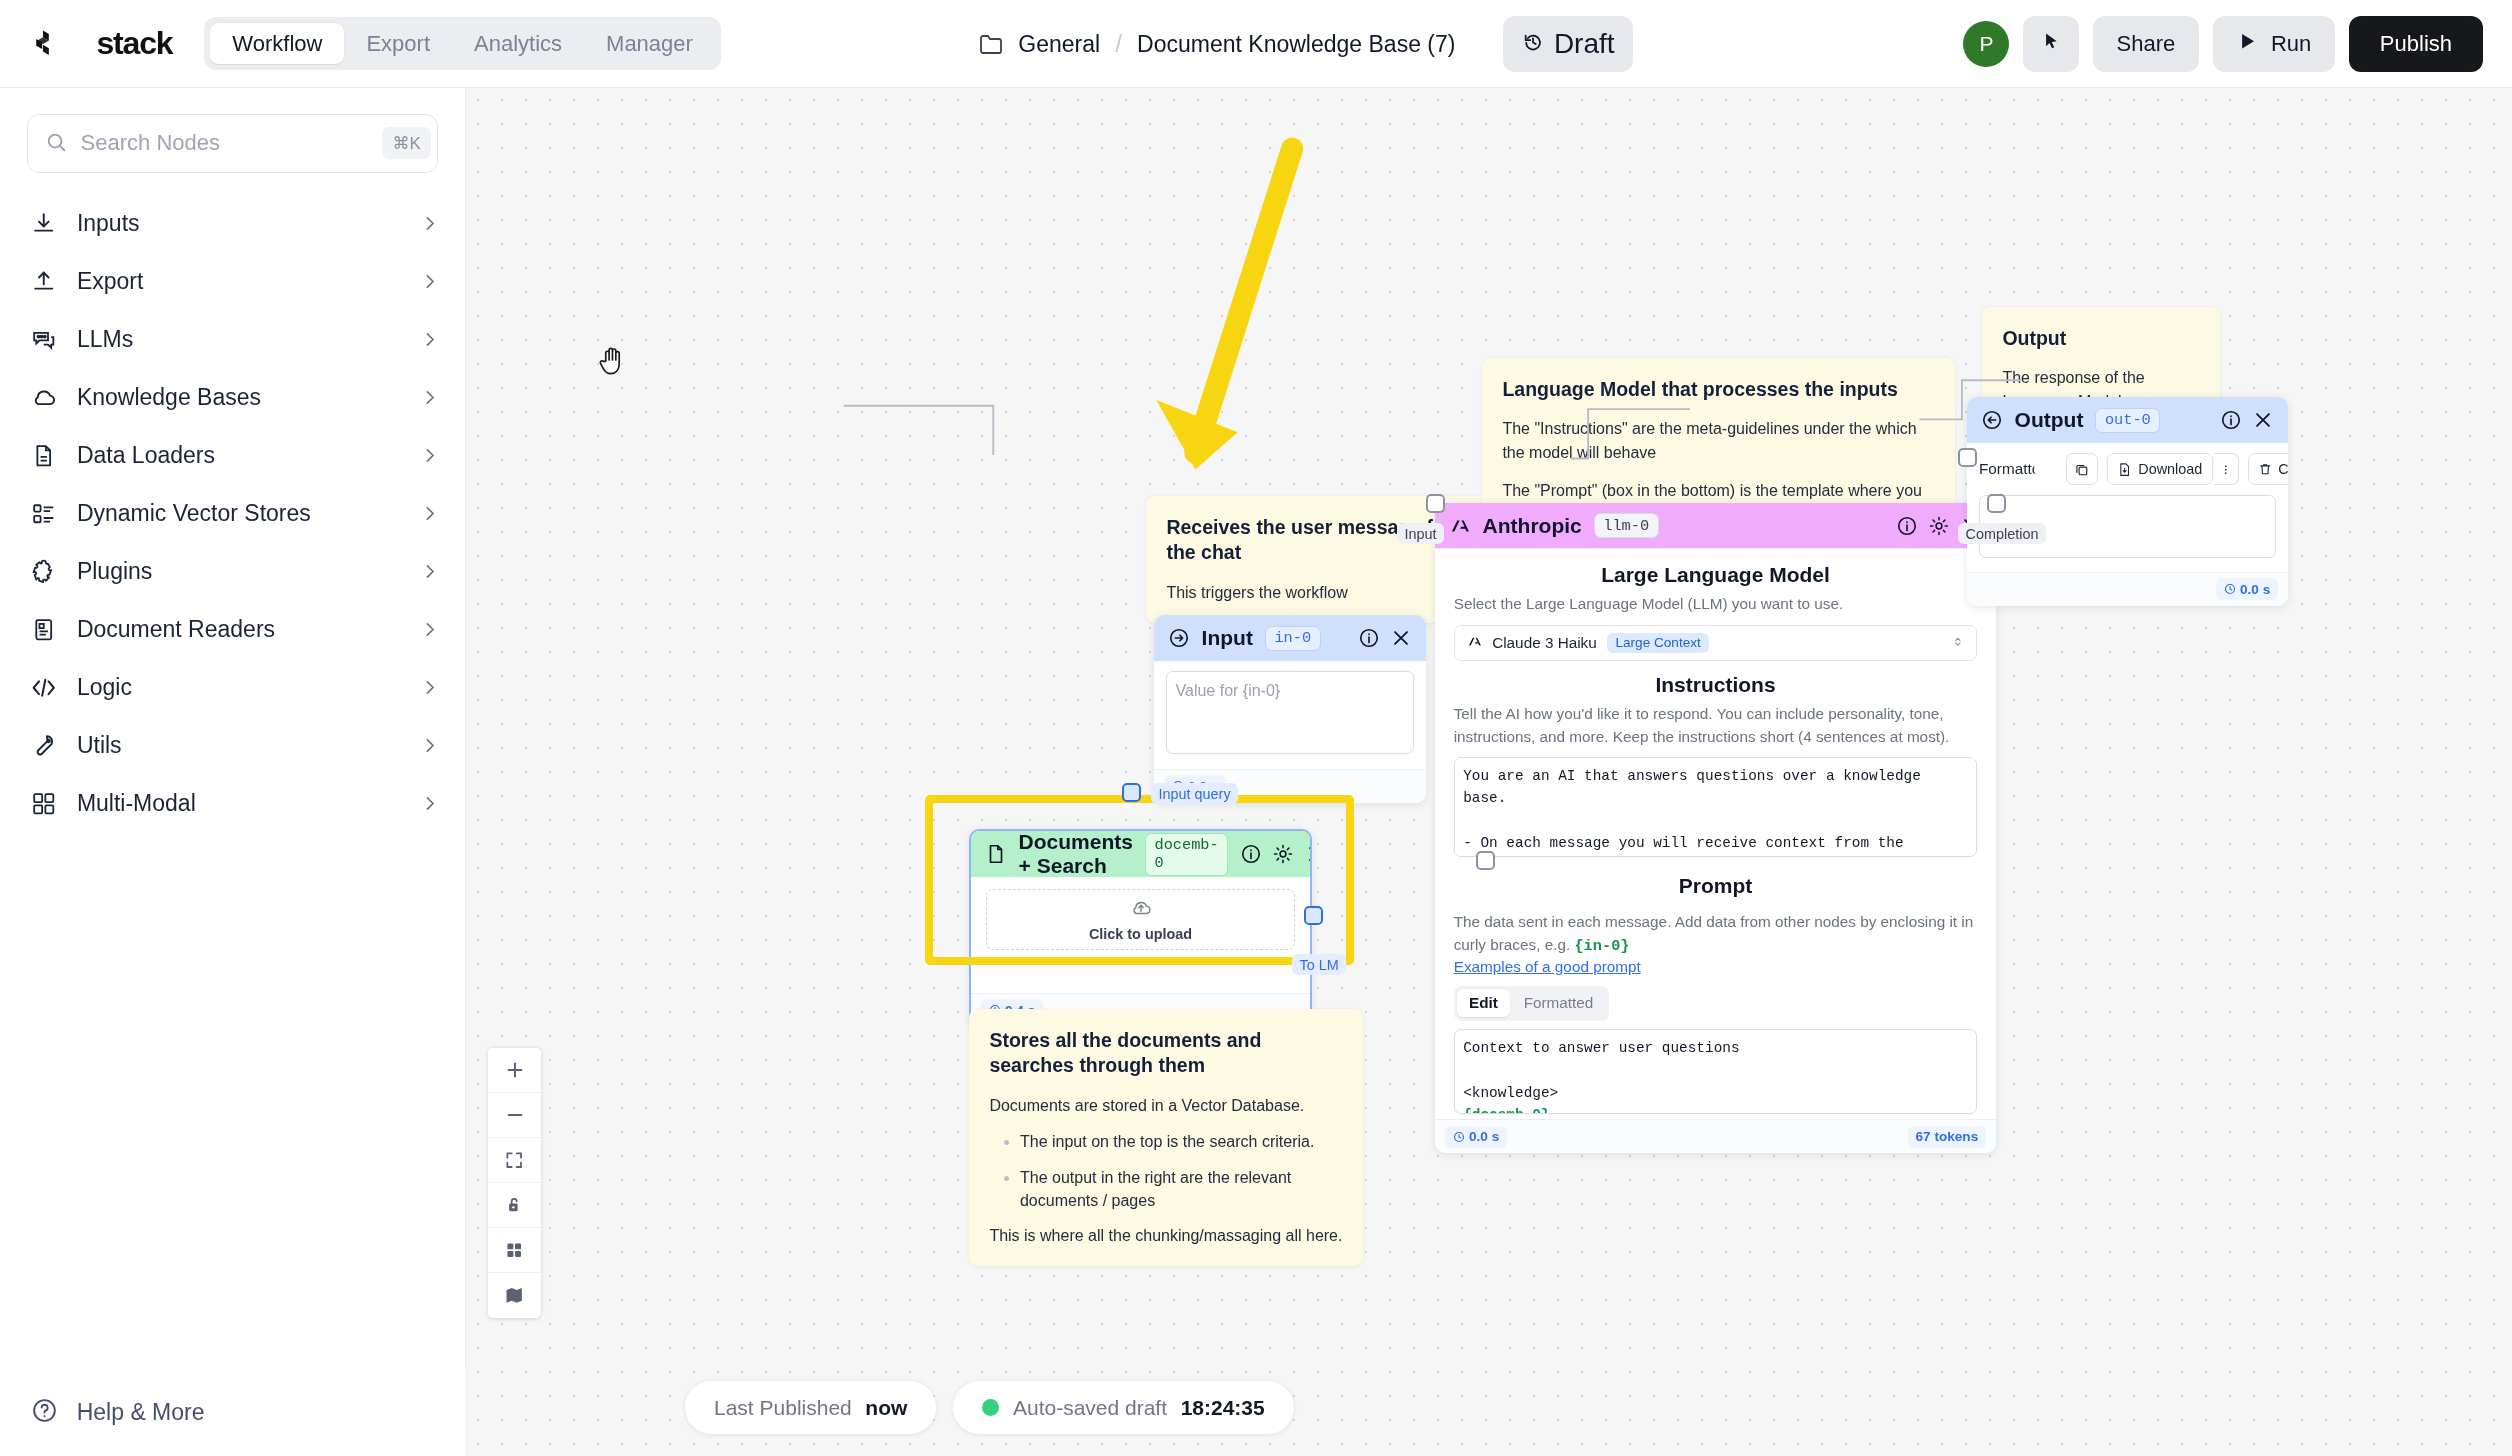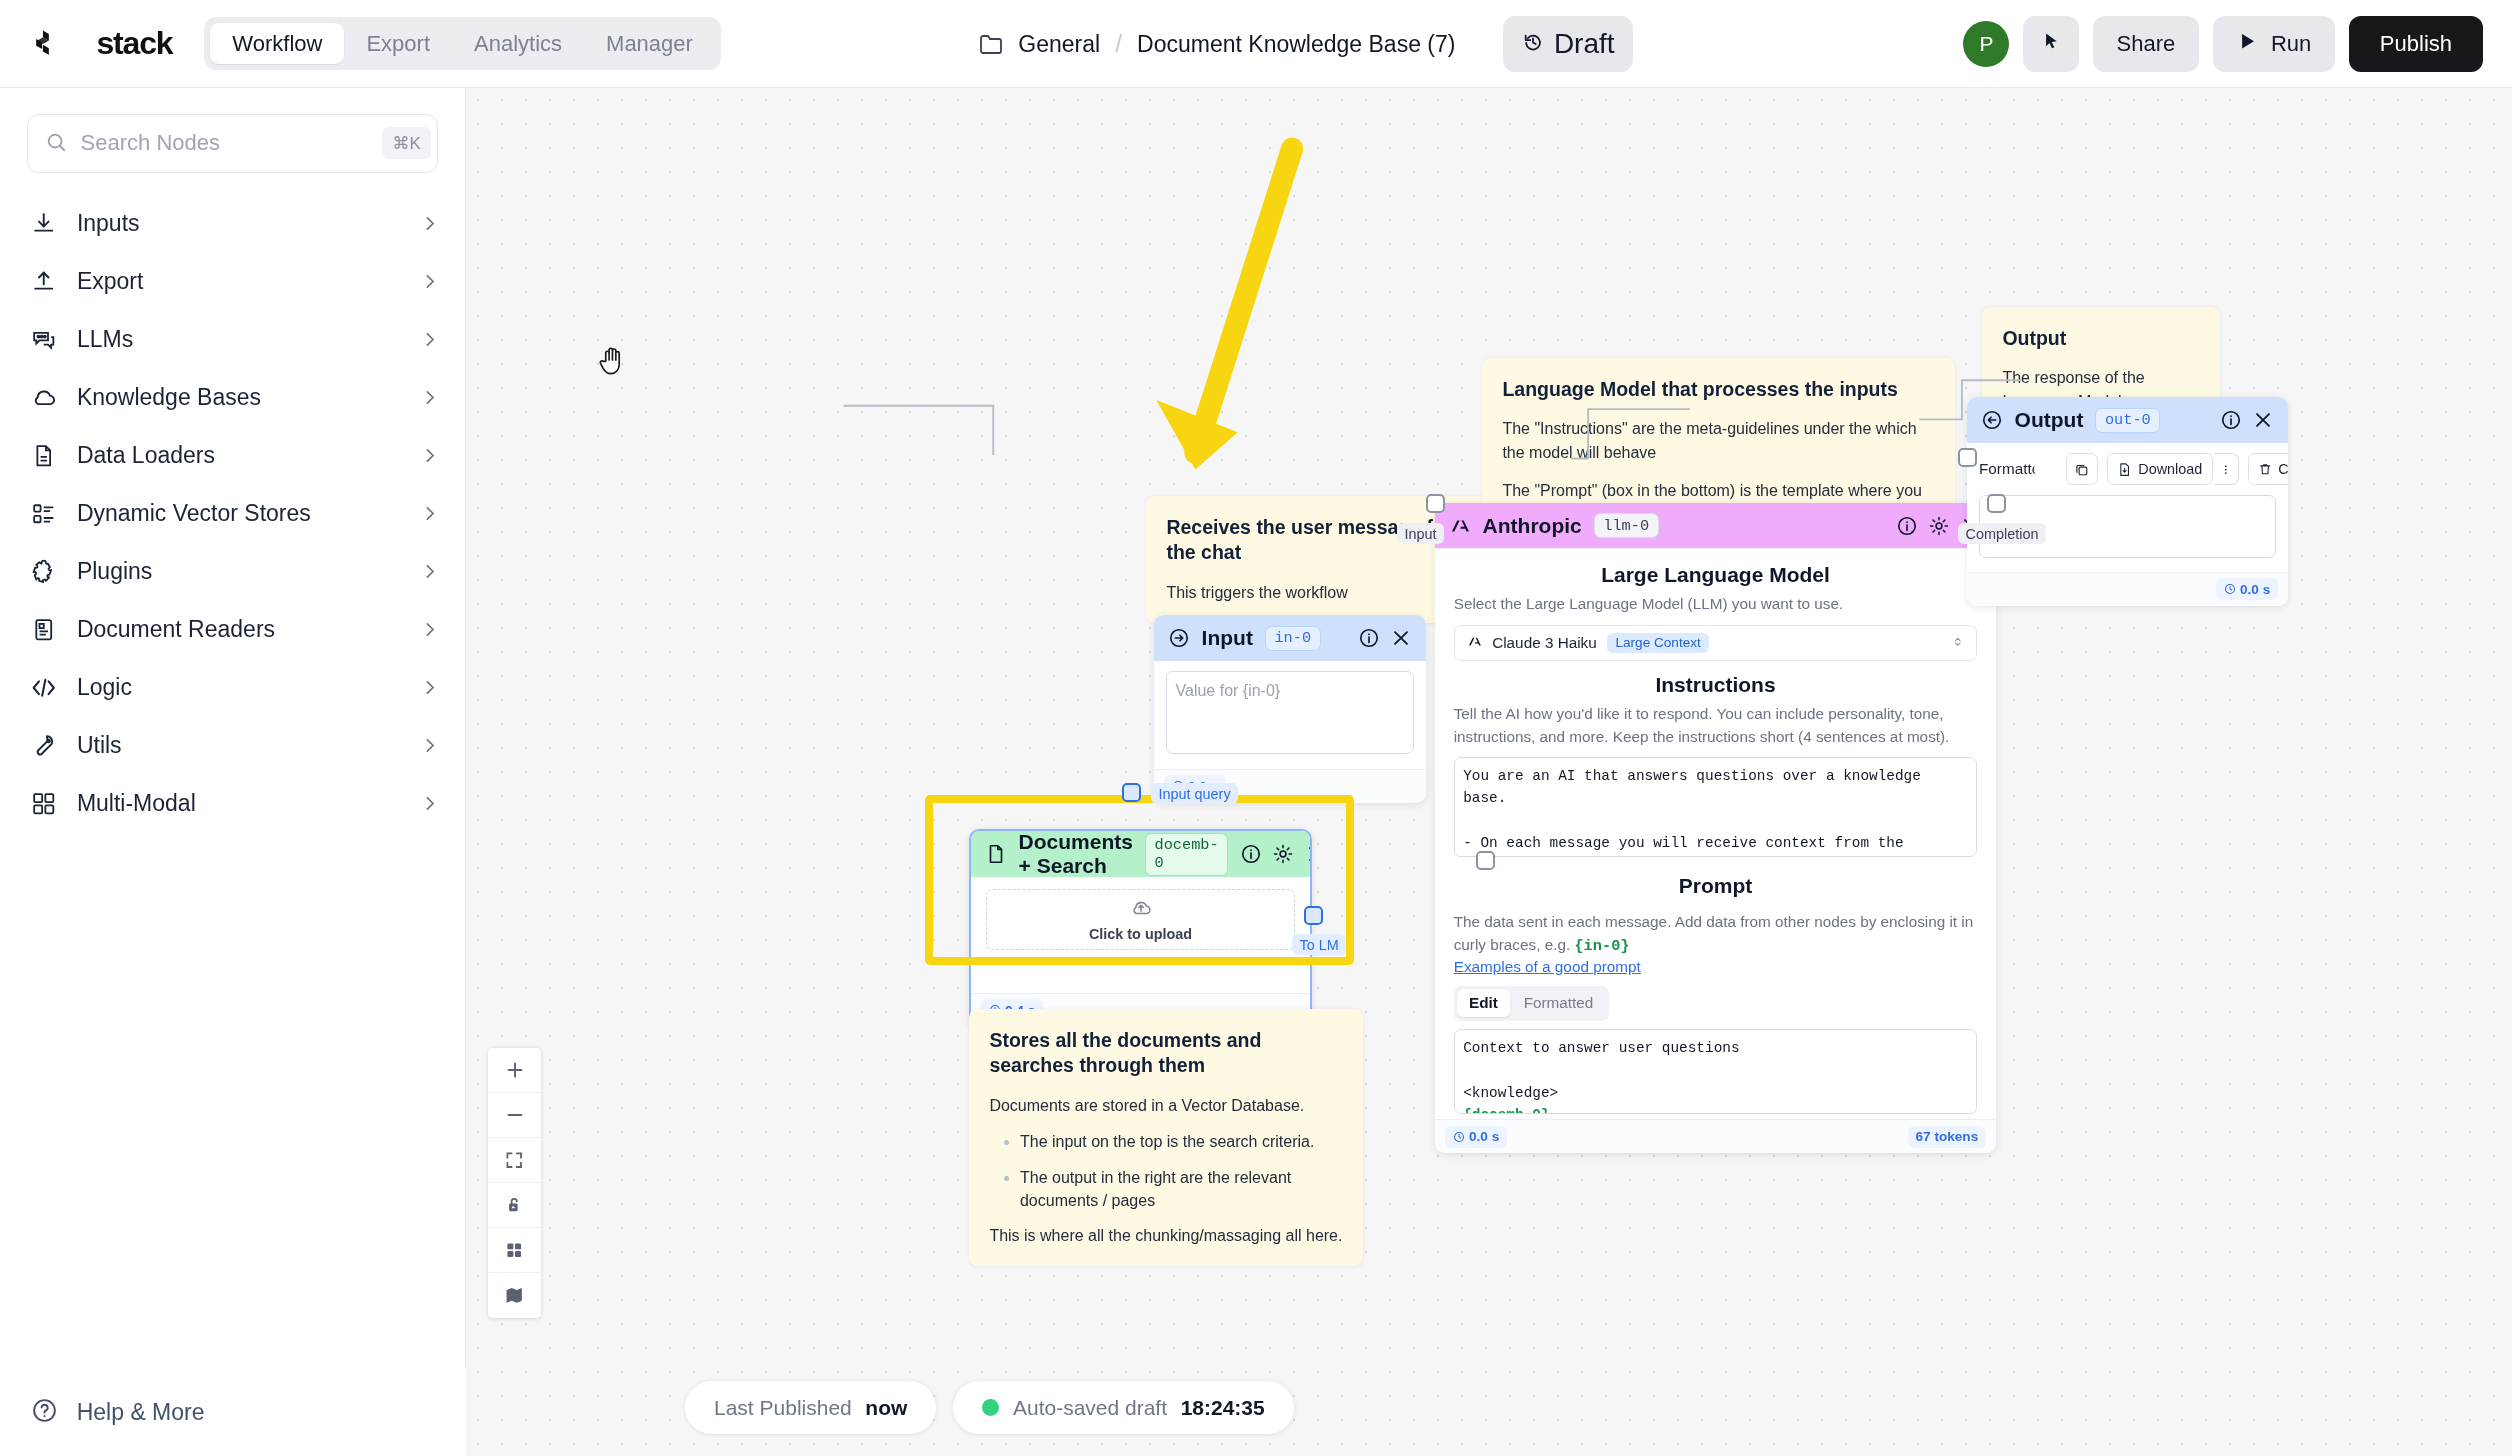--- a/index.html
+++ b/index.html
@@ -586,21 +586,21 @@
             <circle cx="12" cy="12" r="9"></circle>
             <path d="M12 7v5l3.4 2" stroke-linecap="round"></path>
           </svg>
         <span>0.4 s</span>
       </span>
     </div>
   </div>
   <div class="port active" style="left:656px; top:695px;"></div>
   <span class="port-label blue" style="left:685px; top:695px;">Input query</span>
   <div class="port active" style="left:838px; top:818px;"></div>
-  <span class="port-label blue" style="left:826px; top:846px;">To LM</span>
+  <span class="port-label blue" style="left:826px; top:866px;">To LM</span>
 
   <div class="note" style="left:503px; top:921px; width:394px;">
     <div class="note-title">Stores all the documents and searches through them</div>
     <div class="note-p">Documents are stored in a Vector Database.</div>
     <ul class="note-ul">
       <li class="note-li">The input on the top is the search criteria.</li>
       <li class="note-li">The output in the right are the relevant documents / pages</li>
     </ul>
     <div class="note-p" style="margin-top:8.5px;">This is where all the chunking/massaging all here.</div>
   </div>

